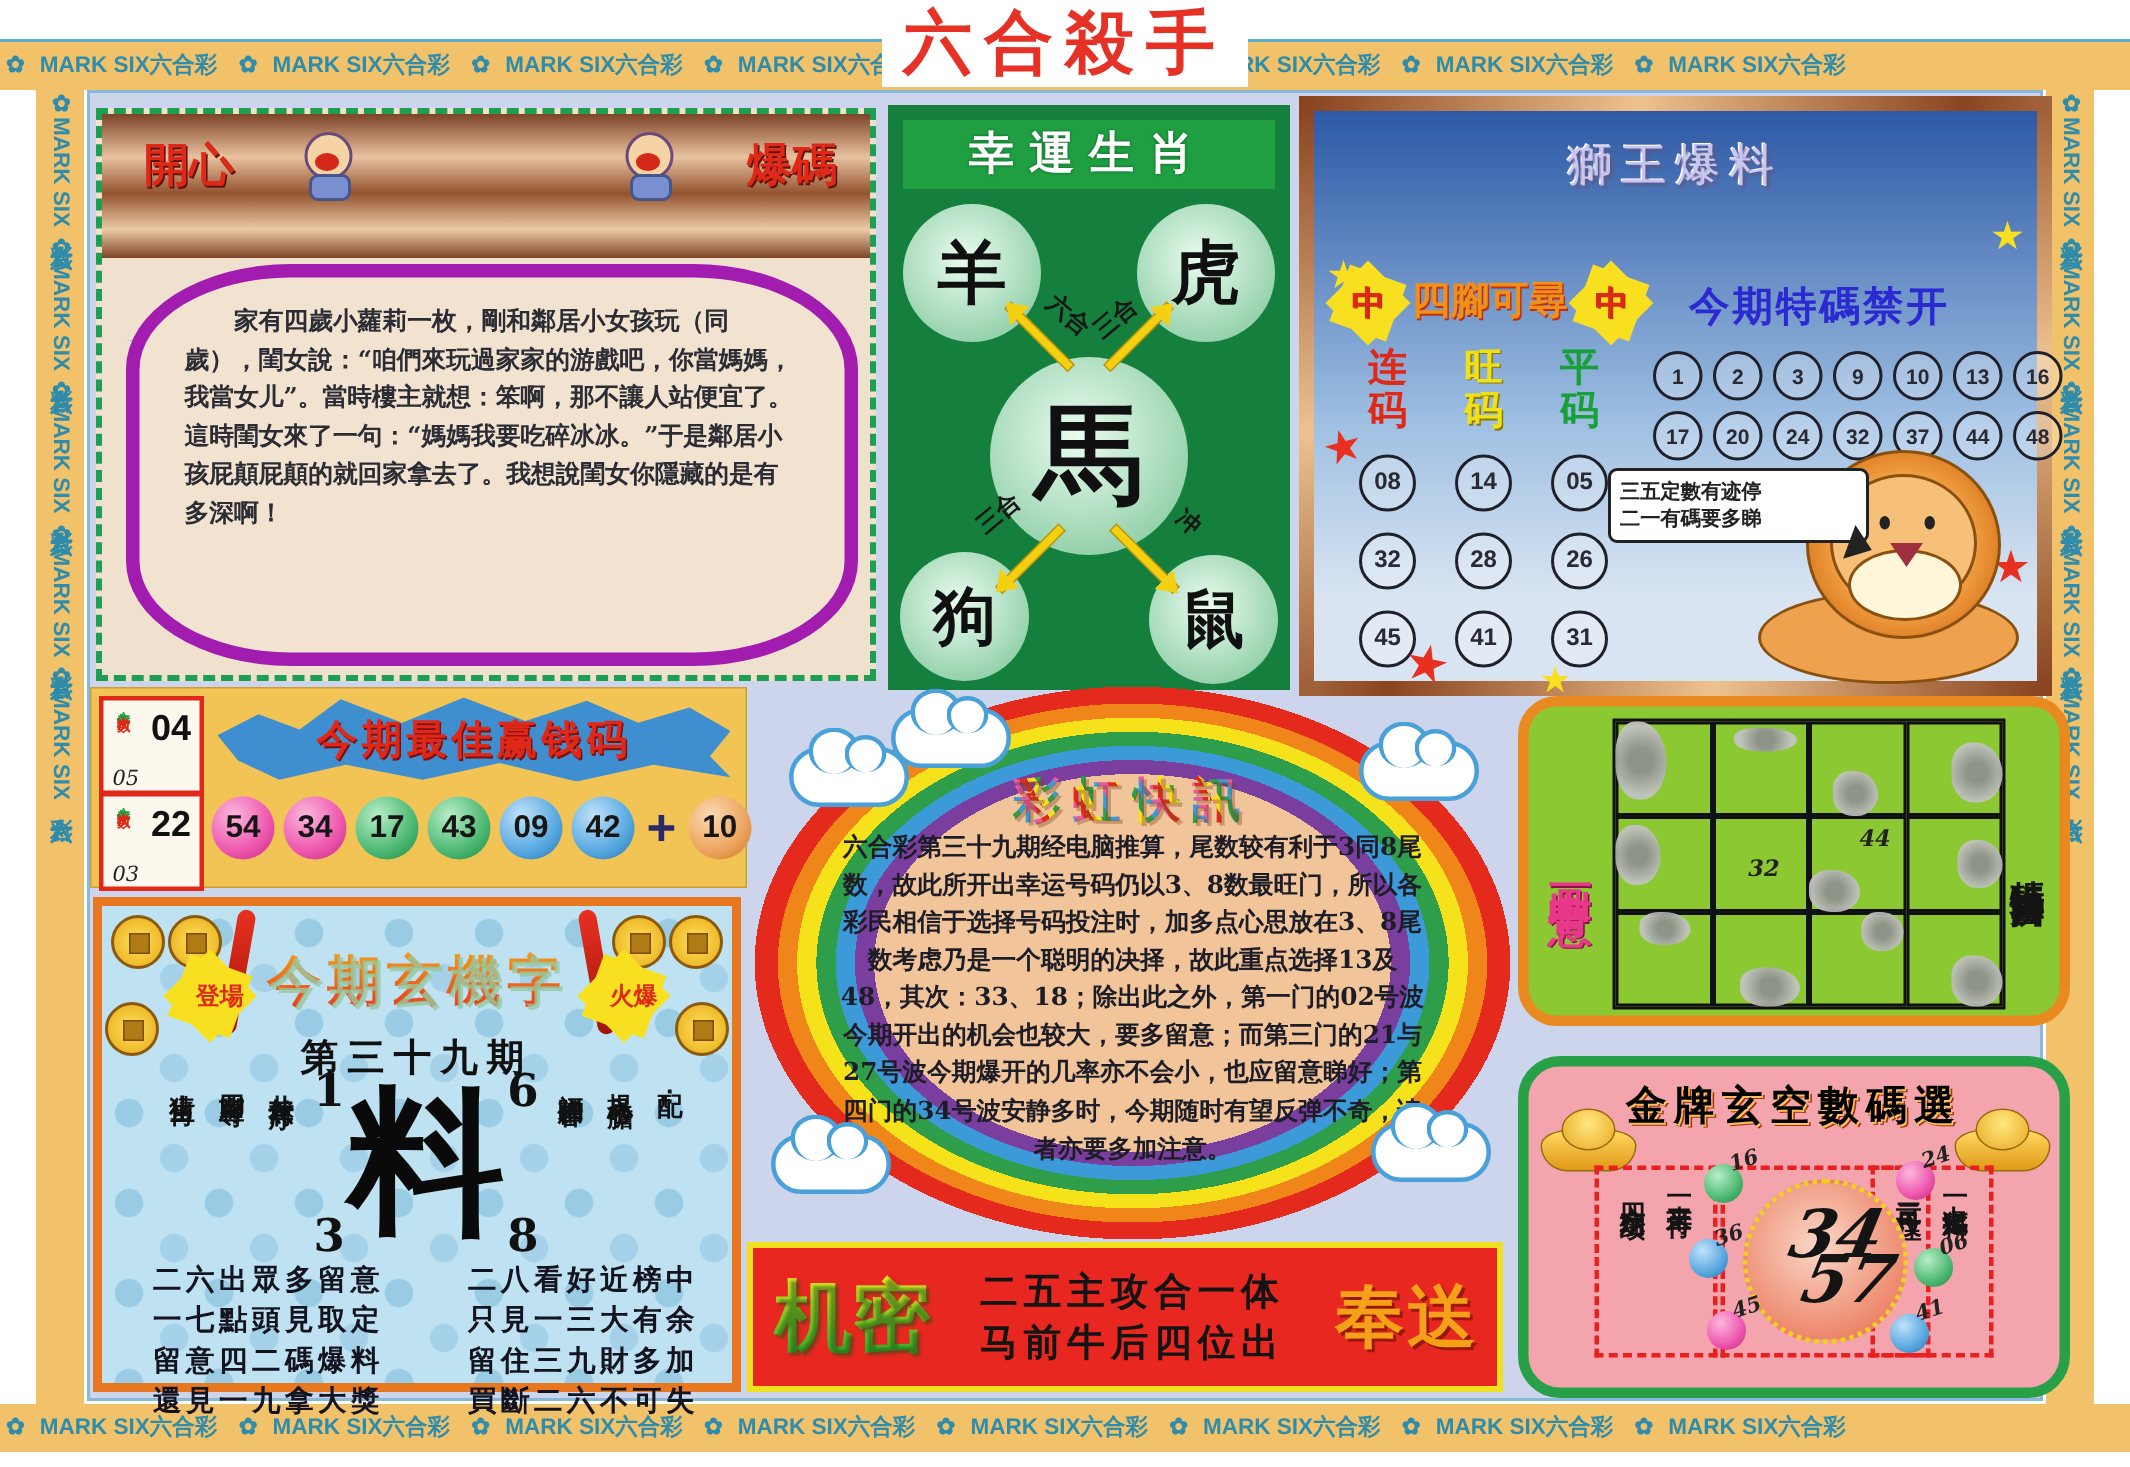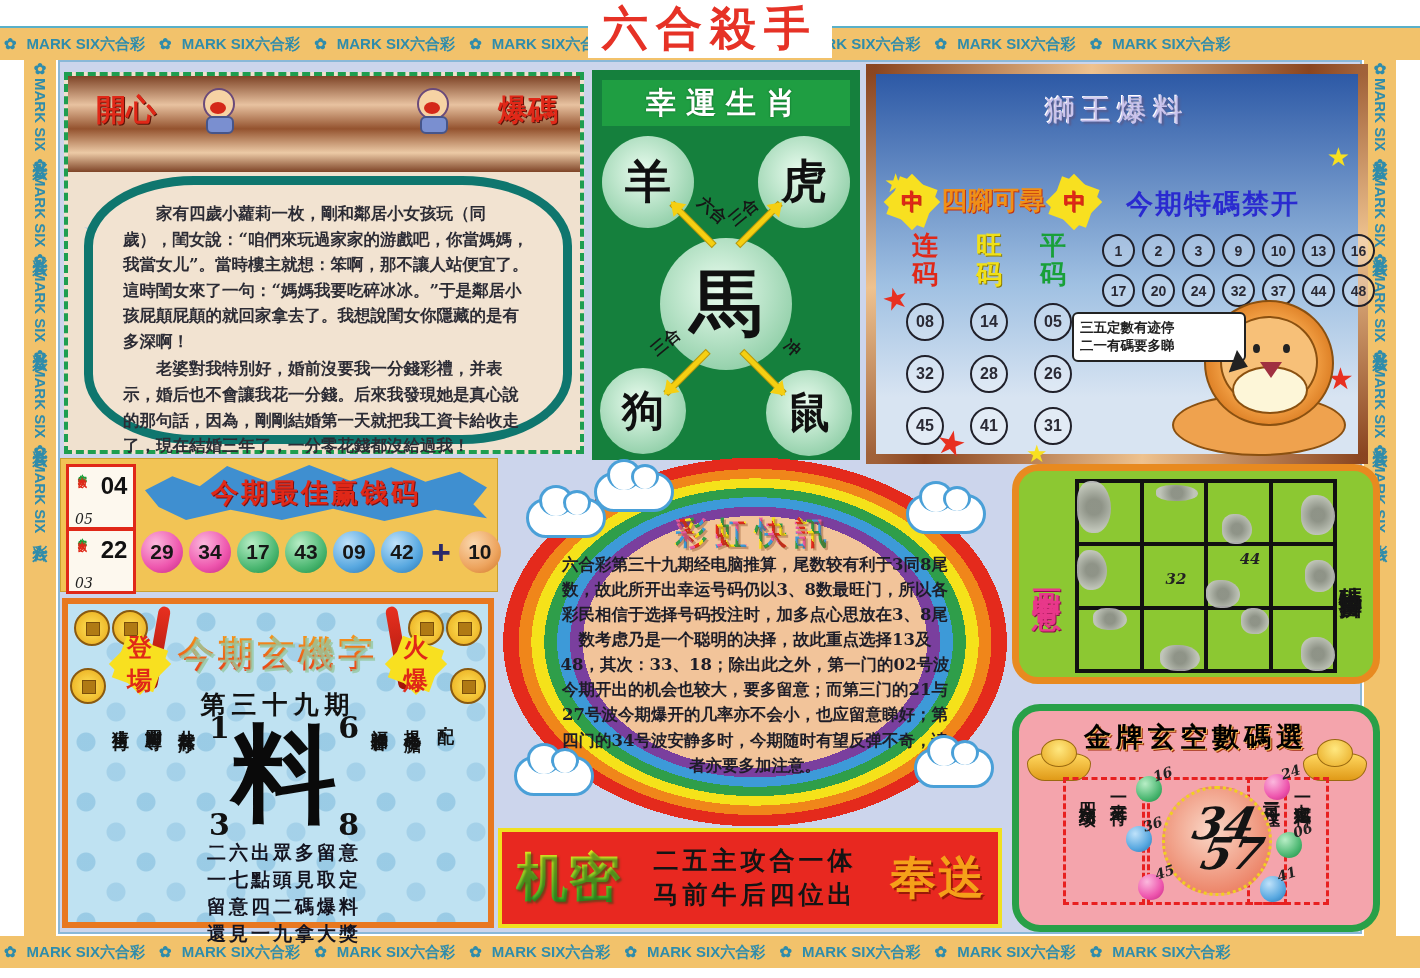--- a/index.html
+++ b/index.html
@@ -26,21 +26,21 @@
   .happy{left:4px;top:10px;width:520px;height:382px;border:4px dashed #1e9e50;background:#f0e1cf;}
   .happy-head{position:absolute;left:0;top:0;width:100%;height:96px;
      background:linear-gradient(#7e4427,#e8c2a0 30%,#94532f 55%,#eccaa6 80%,#7e4427);}
   .happy-side{position:absolute;top:14px;font-size:30px;font-weight:900;color:#e02818;text-shadow:1px 1px 0 #5a1408;font-family:"DejaVu Serif",serif;}
   .happy-logo{position:absolute;left:50%;top:20px;transform:translateX(-50%);font-size:40px;font-weight:900;
      color:#79d7e6;letter-spacing:3px;text-shadow:2px 2px 0 #1b6f86,-1px -1px 0 #fff;}
   .mascot{position:absolute;top:12px;width:34px;height:42px;}
   .mascot .head{position:absolute;left:3px;top:0;width:28px;height:28px;border-radius:50%;background:#f6d3a4;border:2px solid #6a4a7a;}
   .mascot .mouth{position:absolute;left:10px;top:14px;width:16px;height:12px;border-radius:50%;background:#d42818;}
   .mascot .body{position:absolute;left:6px;top:28px;width:24px;height:14px;border-radius:6px;background:#7a8fd0;border:2px solid #46558a;}
-  .happy-story{position:absolute;left:16px;top:100px;width:488px;height:268px;border:9px solid #0f766e;
+  .happy-story{position:absolute;left:16px;top:100px;width:488px;height:268px;border:9px solid #a21caf;
      border-radius:110px/70px;background:#f2e3d1;padding:16px 30px;box-sizing:border-box;
      font-size:16.5px;line-height:1.55;color:#2c2c35;font-weight:bold;font-family:"DejaVu Serif",serif;}
   .happy-story p{margin:0 0 2px 0;text-indent:2em;}
   
   .zodiac{left:532px;top:8px;width:268px;height:390px;background:#15803d;}
   .zod-title{position:absolute;left:10px;top:10px;width:248px;height:46px;background:#1f9e42;color:#fff;
      font-size:30px;font-weight:900;letter-spacing:10px;text-align:center;line-height:46px;text-shadow:0 0 2px #0a5a20;}
   .zcircle{position:absolute;border-radius:50%;background:radial-gradient(circle at 45% 40%,#eafcef,#77c294);
      display:flex;align-items:center;justify-content:center;color:#101010;font-weight:900;font-family:"DejaVu Serif",serif;}
   .zarrow{position:absolute;width:58px;height:5px;background:#f5cf12;box-shadow:0 0 0 1px #b89608;}
@@ -104,21 +104,21 @@
      background-size:60px 60px;}
   .coin{position:absolute;width:32px;height:32px;border-radius:50%;background:radial-gradient(circle,#ffe35a,#e8a818);border:2px solid #8a5a10;}
   .coin::after{content:"";position:absolute;left:10px;top:10px;width:12px;height:12px;background:#b07a14;border:1px solid #7a4e0a;}
   .ribbonr{position:absolute;width:12px;height:84px;background:linear-gradient(#e83020,#a01408);border-radius:10px;}
   .mys-title{position:absolute;left:0;top:26px;width:100%;text-align:center;font-size:36px;font-weight:900;letter-spacing:4px;
      font-family:"DejaVu Serif",serif;background:linear-gradient(#f5a21c,#e53018);-webkit-background-clip:text;background-clip:text;color:transparent;
      text-shadow:2px 2px 0 rgba(150,200,160,.8);}
   .mbadge{position:absolute;top:34px;width:52px;height:52px;}
   .mbadge::before,.mbadge::after{content:"";position:absolute;inset:4px;background:#f8e020;}
   .mbadge::before{transform:rotate(45deg);} .mbadge::after{transform:rotate(20deg);}
-  .mbadge span{position:absolute;inset:0;display:flex;align-items:center;justify-content:center;z-index:1;color:#e02818;font-size:25px;font-weight:900;font-family:"DejaVu Serif",serif;margin-left:13px;}
+  .mbadge span{position:absolute;inset:0;display:flex;align-items:center;justify-content:center;z-index:1;color:#e02818;font-size:16px;font-weight:900;font-family:"DejaVu Serif",serif;margin-left:13px;}
   .mys-period{position:absolute;left:0;top:84px;width:100%;text-align:center;font-size:25px;font-weight:900;color:#111;font-family:"DejaVu Serif",serif;letter-spacing:6px;}
   .mys-mid{position:absolute;left:10px;top:112px;width:412px;height:120px;display:flex;justify-content:center;align-items:flex-start;gap:10px;}
   .mys-mid .vtext{font-size:17px;font-weight:900;color:#111;font-family:"DejaVu Serif",serif;letter-spacing:2px;height:116px;}
   .liao-block{position:relative;width:150px;height:120px;}
   .liao{position:absolute;left:50%;top:50%;transform:translate(-50%,-52%);font-size:105px;font-weight:900;color:#0a0a0a;font-family:"DejaVu Serif",serif;line-height:1;}
   .cnum{position:absolute;font-size:30px;font-weight:bold;color:#111;font-family:"DejaVu Serif",serif;}
   .verses{position:absolute;left:6px;top:236px;width:420px;display:flex;justify-content:space-around;}
   .verses .vcol{display:flex;flex-direction:column;gap:1px;}
   .verses .vline{font-size:19px;font-weight:900;color:#141420;font-family:"DejaVu Serif",serif;letter-spacing:3px;}
   
@@ -226,21 +226,20 @@
           <span class="mouth"></span>
           <span class="body"></span>
         </span>
     </div>
     <span class="star" style="left:14px;top:140px;color:#9cc4e8;font-size:30px;transform:rotate(15deg);">✦</span>
     <span class="star" style="left:40px;top:310px;color:#9cc4e8;font-size:36px;transform:rotate(-10deg);">✦</span>
     <span class="star" style="right:20px;top:320px;color:#e8d49c;font-size:30px;">✦</span>
     <span class="star" style="right:64px;top:120px;color:#9cc4e8;font-size:24px;">✦</span>
     <div class="happy-story">
       <p>家有四歲小蘿莉一枚，剛和鄰居小女孩玩（同歲），閨女說：“咱們來玩過家家的游戲吧，你當媽媽，我當女儿”。當時樓主就想：笨啊，那不讓人站便宜了。這時閨女來了一句：“媽媽我要吃碎冰冰。”于是鄰居小孩屁顛屁顛的就回家拿去了。我想說閨女你隱藏的是有多深啊！</p>
-      <p>老婆對我特別好，婚前沒要我一分錢彩禮，并表示，婚后也不會讓我花一分錢。后來我發現她是真心說的那句話，因為，剛剛結婚第一天就把我工資卡給收走了，現在結婚三年了，一分零花錢都沒給過我！</p>
     </div>
   </div>
 
   <div class="panel zodiac">
     <div class="zod-title">幸運生肖</div>
     <div class="zcircle" style="left:10px;top:66px;width:92px;height:92px;font-size:46px;">羊</div>
     <div class="zcircle" style="right:10px;top:66px;width:92px;height:92px;font-size:46px;">虎</div>
     <div class="zcircle" style="left:68px;top:168px;width:132px;height:132px;font-size:72px;">馬</div>
     <div class="zcircle" style="left:8px;top:298px;width:86px;height:86px;font-size:42px;">狗</div>
     <div class="zcircle" style="right:8px;top:300px;width:86px;height:86px;font-size:42px;">鼠</div>
@@ -342,21 +341,21 @@
         <span class="la">今年开</span>
         <span class="lb">出次数</span>
       </span>
       <span class="statnum">22</span>
       <span class="statwritten">03</span>
     </div>
     <div class="bw-title">
       <span>今期最佳赢钱码</span>
     </div>
     <div class="bw-balls">
-      <span class="ball b-pink">29</span>
+      <span class="ball b-pink">54</span>
       <span class="ball b-pink">34</span>
       <span class="ball b-green">17</span>
       <span class="ball b-green">43</span>
       <span class="ball b-blue">09</span>
       <span class="ball b-blue">42</span>
       <span class="bw-plus">+</span>
       <span class="ball b-orange">10</span>
     </div>
   </div>
 
@@ -392,20 +391,26 @@
       <span class="vtext">提心吊膽</span>
       <span class="vtext">配：</span>
     </div>
     <div class="verses">
       <div class="vcol">
         <span class="vline">二六出眾多留意</span>
         <span class="vline">一七點頭見取定</span>
         <span class="vline">留意四二碼爆料</span>
         <span class="vline">還見一九拿大獎</span>
       </div>
+      <div class="vcol">
+        <span class="vline">二八看好近榜中</span>
+        <span class="vline">只見一三大有余</span>
+        <span class="vline">留住三九財多加</span>
+        <span class="vline">買斷二六不可失</span>
+      </div>
     </div>
   </div>
 
   <div class="panel rainbow">
     <div class="rb-ellipse"></div>
     <div class="rb-title">彩虹快訊</div>
     <div class="rb-body">六合彩第三十九期经电脑推算，尾数较有利于3同8尾数，故此所开出幸运号码仍以3、8数最旺门，所以各彩民相信于选择号码投注时，加多点心思放在3、8尾数考虑乃是一个聪明的决择，故此重点选择13及48，其次：33、18；除出此之外，第一门的02号波今期开出的机会也较大，要多留意；而第三门的21与27号波今期爆开的几率亦不会小，也应留意睇好；第四门的34号波安静多时，今期随时有望反弹不奇，读者亦要多加注意。</div>
     <span class="cloud" style="left:28px;top:44px;"></span>
     <span class="cloud" style="right:26px;top:40px;"></span>
     <span class="cloud" style="left:96px;top:18px;"></span>

